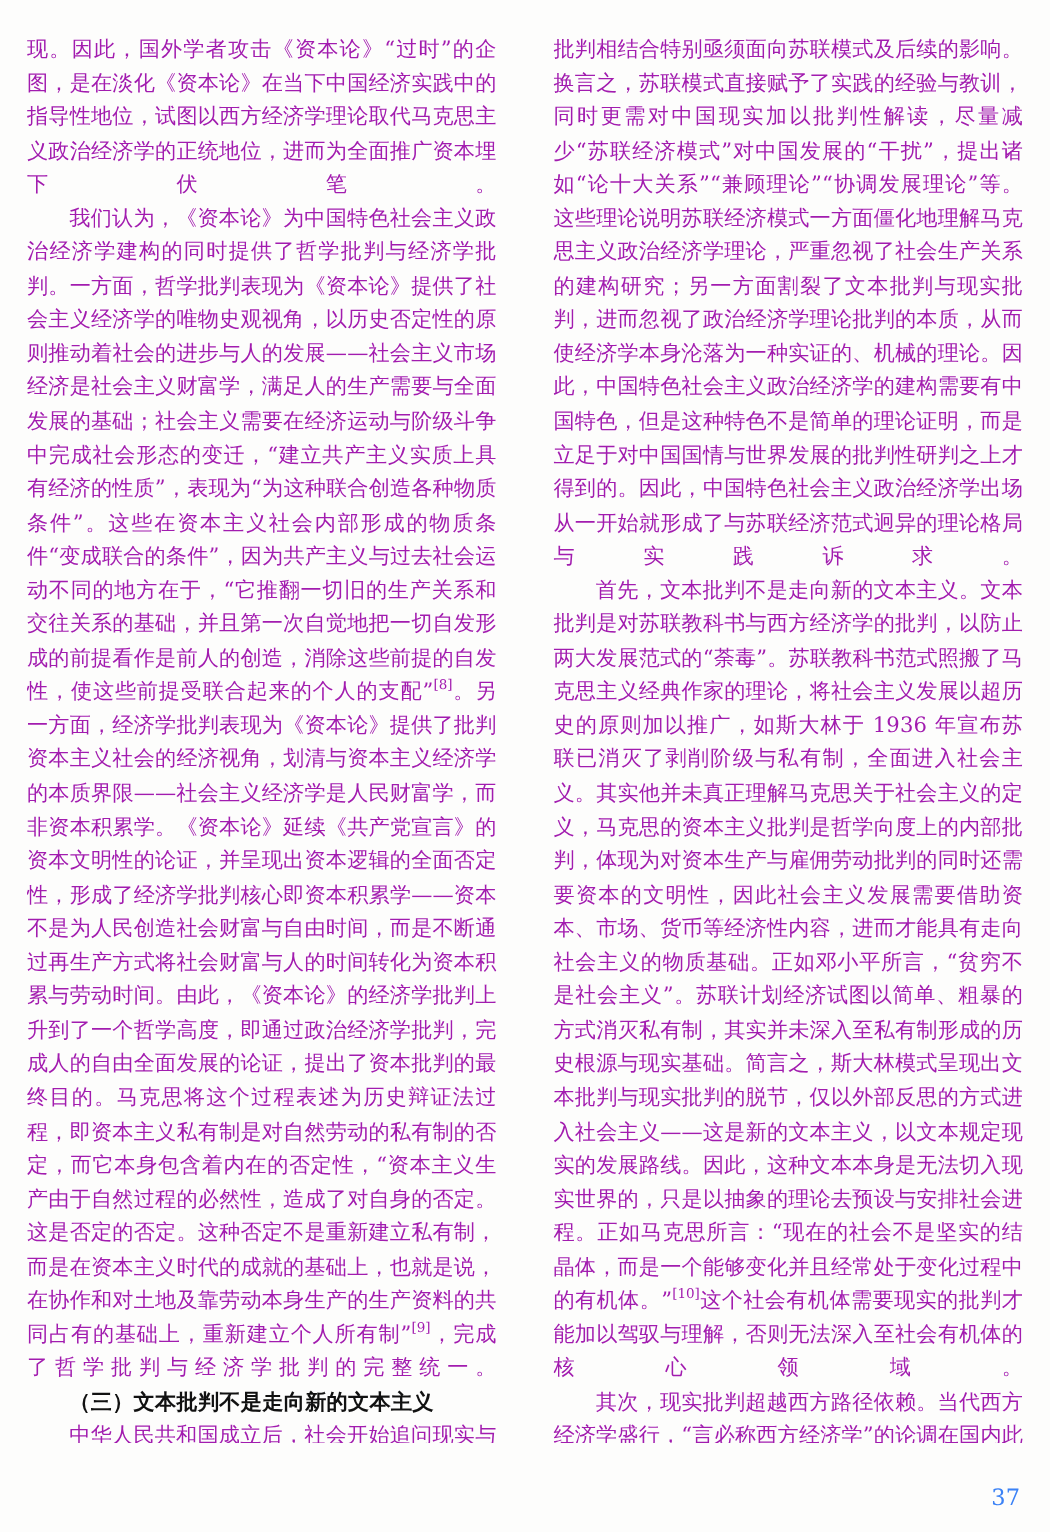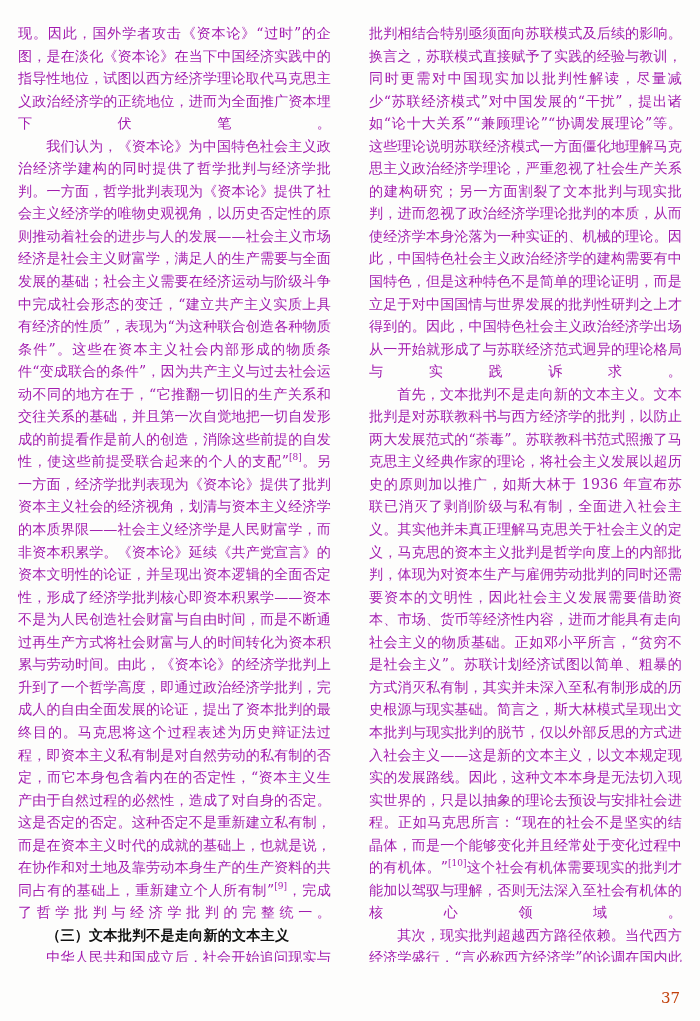--- a/index.html
+++ b/index.html
@@ -77,21 +77,21 @@
     line-height: 0;
     letter-spacing: 0;
   }
 
   .pagenum {
     position: absolute;
     right: 20px;
     bottom: 14px;
     font-size: 15px;
     line-height: 18px;
-    color: #c2410c;
+    color: #3b82f6;
     font-family: "DejaVu Serif", "Liberation Serif", serif;
   }
 </style>
 </head>
 <body>
 
 <div class="page">
 
   <div class="columns">
 

